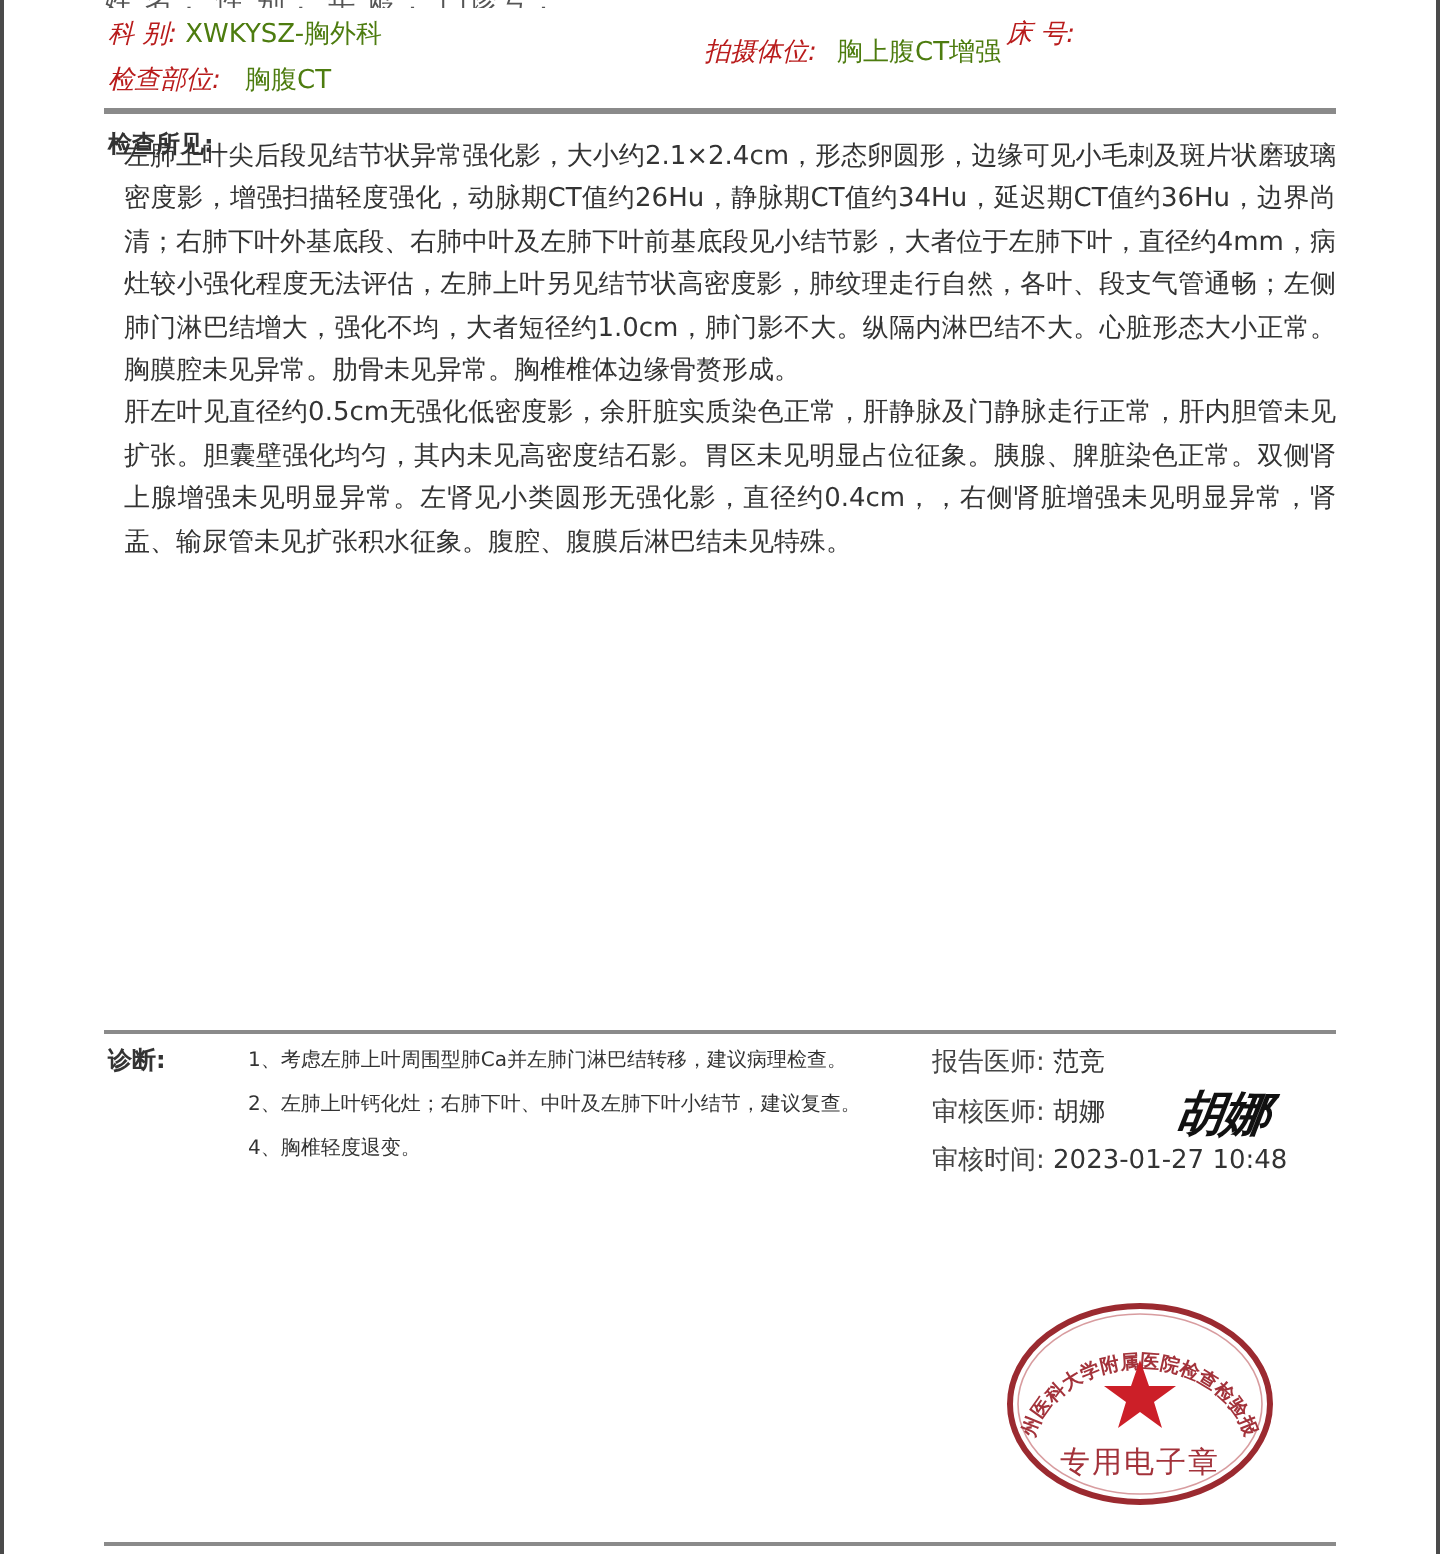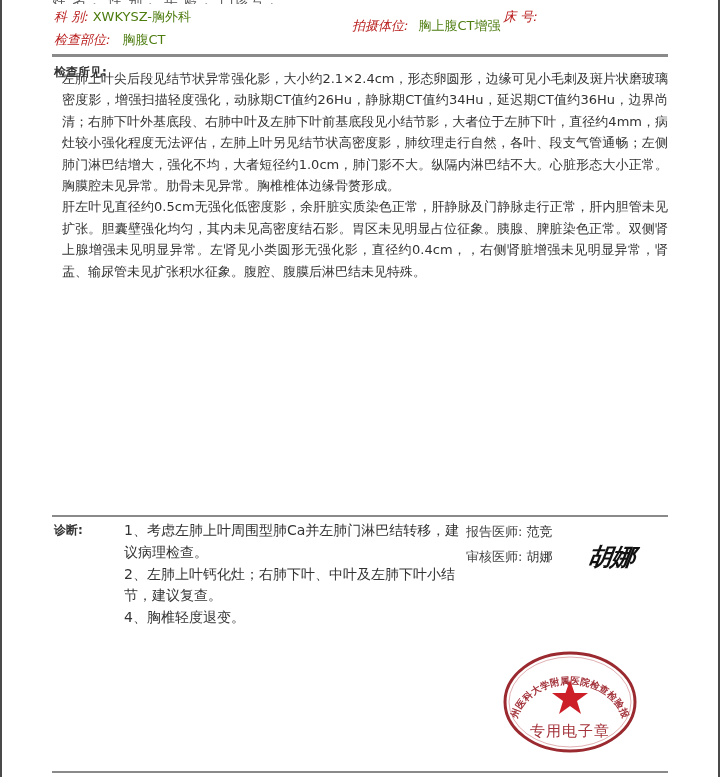--- a/index.html
+++ b/index.html
@@ -21,21 +21,21 @@
 
   .rule { position: absolute; left: 52px; width: 616px; background: #8a8a8a; }
 
   .section-title { position: absolute; font-size: 12px; font-weight: bold; color: #333; }
 
   .findings { position: absolute; left: 62px; top: 68px; width: 606px;
     font-size: 13px; line-height: 21.4px; color: #333; text-align: justify; }
   .findings p { margin: 0; }
 
   .diag-list { position: absolute; left: 124px; top: 520px; width: 336px;
-    font-size: 14px; line-height: 21.8px; color: #333; }
+    font-size: 10px; line-height: 21.8px; color: #333; }
   .diag-list p { margin: 0; }
 
   .sign-block { position: absolute; left: 466px; top: 520px; font-size: 13px; line-height: 24.5px; color: #333; white-space: nowrap; }
   .sign-block .lbl { color: #444; }
 
   .signature { position: absolute; left: 588px; top: 541px; font-family: "DejaVu Serif", serif;
     font-size: 24px; font-weight: bold; color: #111; font-style: italic; letter-spacing: -1px; transform: skewX(-8deg); }
 
   .stamp { position: absolute; left: 502px; top: 650px; width: 136px; height: 104px; }
 </style>
@@ -83,20 +83,24 @@
 
 <div class="sign-block">
   <div>
     <span class="lbl">报告医师:</span>
     <span>范竞</span>
   </div>
   <div>
     <span class="lbl">审核医师:</span>
     <span>胡娜</span>
   </div>
+  <div>
+    <span class="lbl">审核时间:</span>
+    <span>2023-01-27 10:48</span>
+  </div>
 </div>
 <div class="signature">胡娜</div>
 
 <svg class="stamp" viewBox="0 0 136 104">
   <defs>
     <path id="arcPath" d="M 16 66 A 54 44 0 0 1 120 66" fill="none"></path>
   </defs>
   <ellipse cx="68" cy="52" rx="65" ry="49" fill="none" stroke="#9b2a30" stroke-width="3"></ellipse>
   <ellipse cx="68" cy="52" rx="61" ry="45" fill="none" stroke="#b23a40" stroke-width="0.8" opacity="0.5"></ellipse>
   <text font-size="9.5" fill="#a3323a" font-family="DejaVu Sans, sans-serif" font-weight="bold" letter-spacing="0.2">

